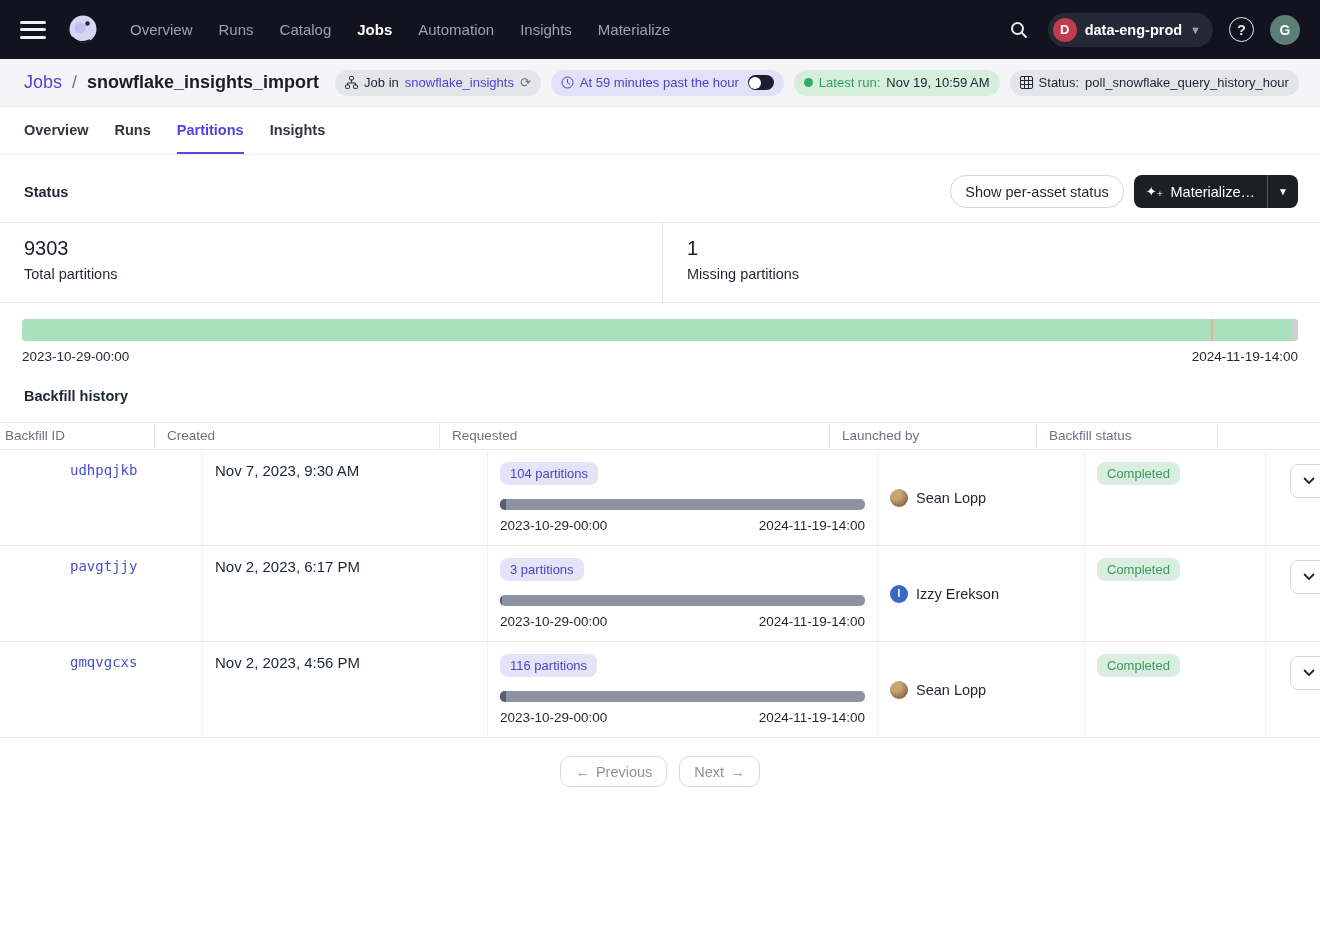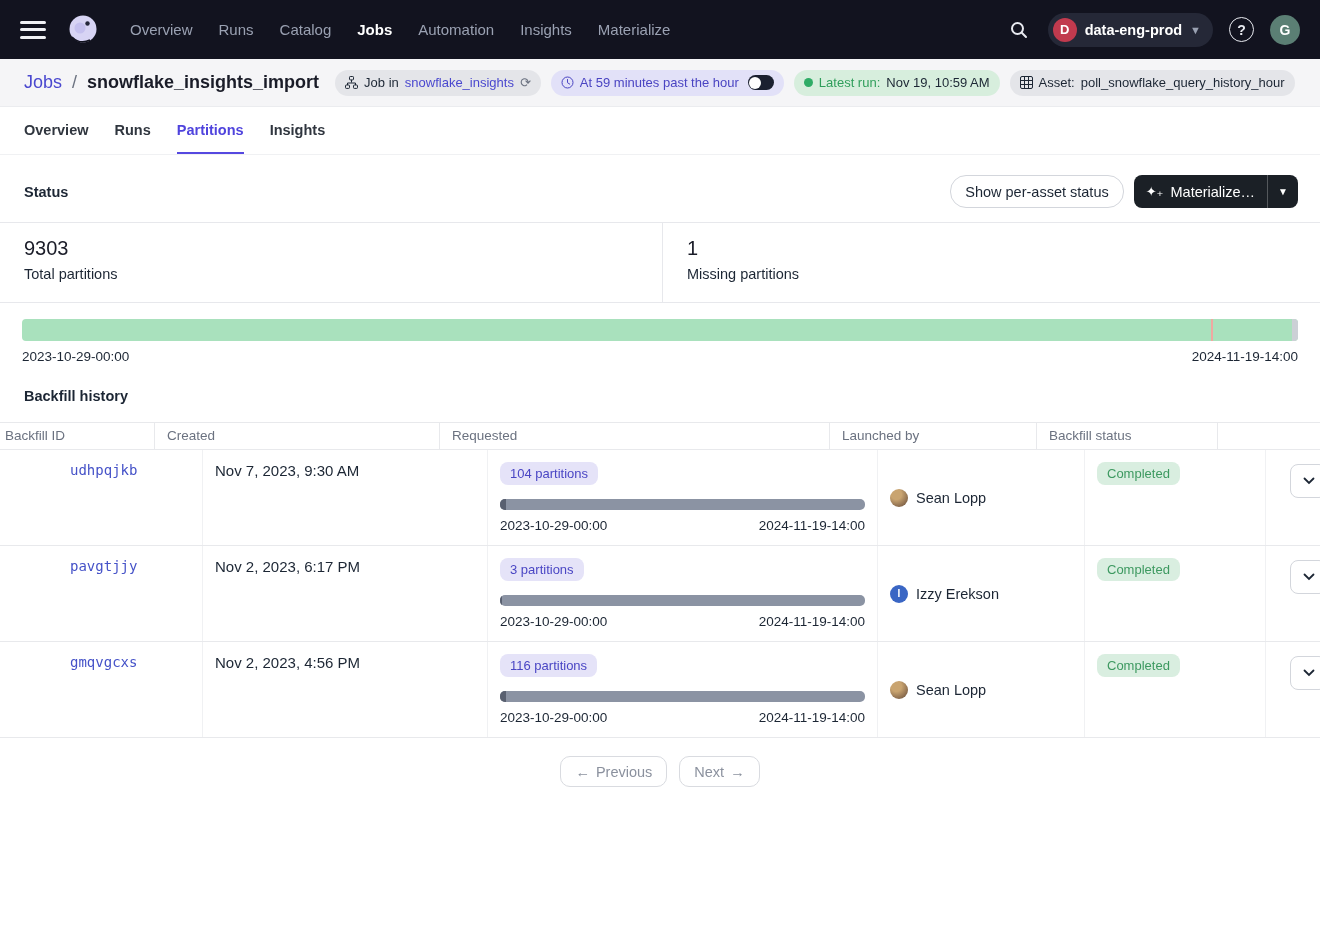--- a/index.html
+++ b/index.html
@@ -180,21 +180,21 @@
     <span>Nov 19, 10:59 AM</span>
   </span>
 
   <span class="badge badge-gray">
     <span>
       <svg width="13" height="13" viewBox="0 0 13 13">
           <rect x="0.5" y="0.5" width="12" height="12" rx="1.5" stroke="#1c2634" fill="none"></rect>
           <path d="M0.5 4.5 h12 M0.5 8.5 h12 M4.5 0.5 v12 M8.5 0.5 v12" stroke="#1c2634"></path>
         </svg>
     </span>
-    <span>Asset:</span>
+    <span>Status:</span>
     <span>poll_snowflake_query_history_hour</span>
   </span>
 </div>
 
 <div class="tabbar">
   <div class="tab">Overview</div>
   <div class="tab">Runs</div>
   <div class="tab active">Partitions</div>
   <div class="tab">Insights</div>
 </div>

